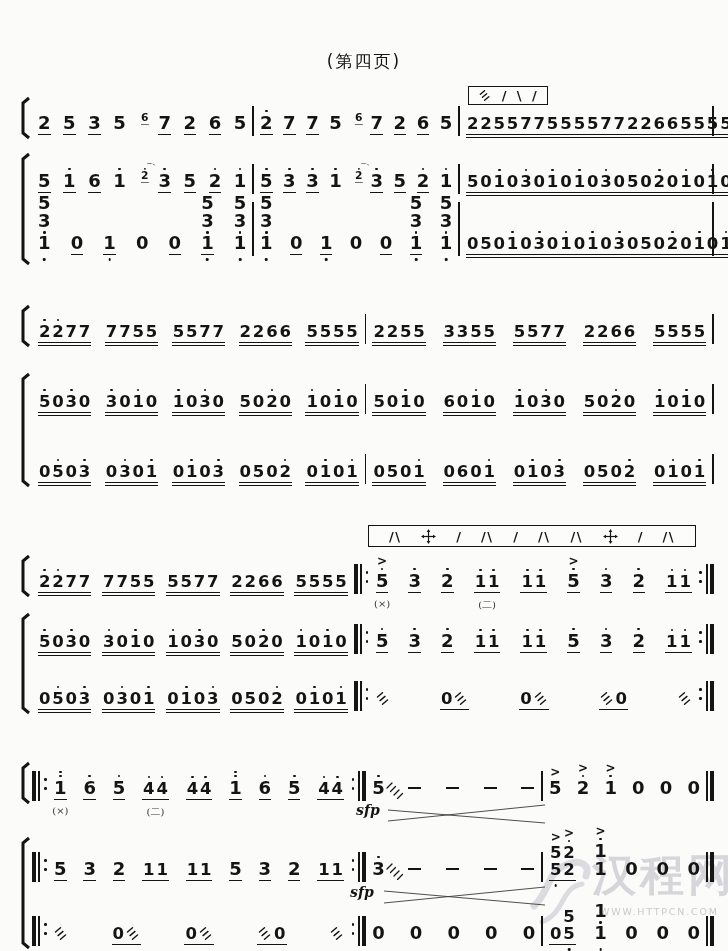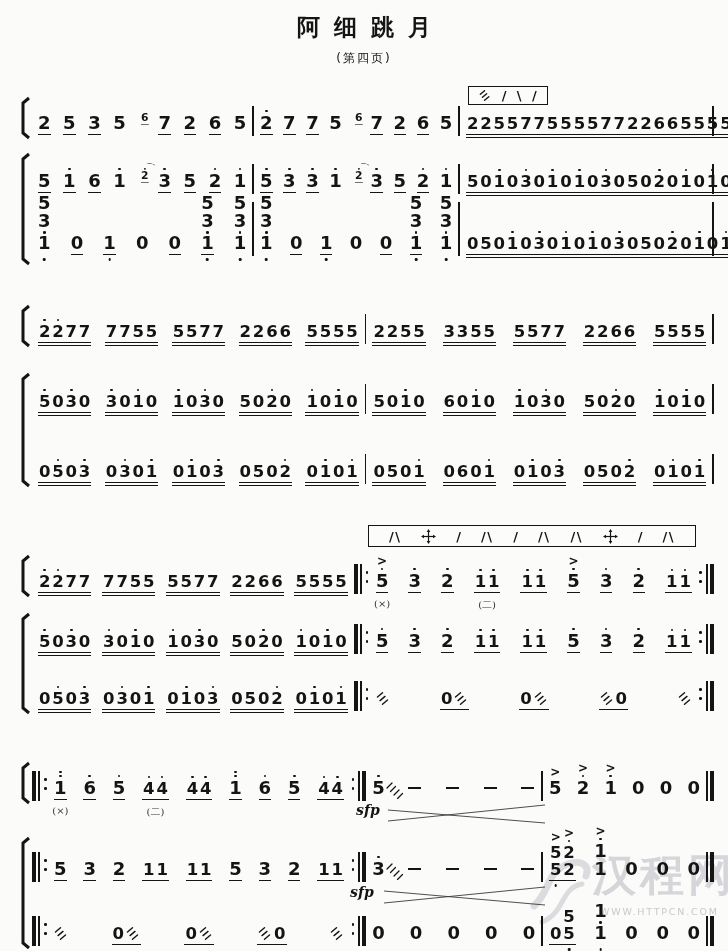--- a/index.html
+++ b/index.html
@@ -1,20 +1,20 @@
 <!DOCTYPE html>
 <html><head>
 <meta charset="utf-8">
 <style>
   html,body{margin:0;padding:0;background:#e8e8e8;}
   #score{position:relative;width:728px;height:951px;background:#fbfbf9;overflow:hidden;
          font-family:"DejaVu Sans",sans-serif;color:#141414;}
   .title{position:absolute;left:0;right:0;top:12px;text-align:center;font-size:23px;font-weight:700;
          letter-spacing:14px;padding-left:14px;}
-  .subtitle{position:absolute;left:0;right:0;top:50px;text-align:center;font-size:12px;letter-spacing:2px;}
+  .subtitle{position:absolute;left:0;right:0;top:50px;text-align:center;font-size:17px;letter-spacing:2px;}
   .staffrow{position:absolute;display:flex;align-items:flex-end;height:30px;}
   .measure{display:flex;align-items:flex-end;justify-content:space-between;padding:0 6px;
            position:relative;flex-basis:0;min-width:0;}
   .tok{position:relative;display:flex;flex-direction:column;align-items:center;justify-content:flex-end;}
   .note{display:flex;flex-direction:column;align-items:center;}
   .d{font-size:18px;font-weight:700;line-height:18px;}
   .grp .d{font-size:16.5px;line-height:17px;}
   .dcol{display:flex;flex-direction:column;gap:1.6px;align-items:center;margin:0 0 1.6px;}
   .dcol.below{margin:1.6px 0 0;}
   .dot{width:2.6px;height:2.6px;border-radius:50%;background:#141414;}
@@ -47,21 +47,20 @@
   .wm-logo{position:absolute;left:520px;top:830px;width:208px;height:118px;}
   .wm-logo .cjk{position:absolute;left:72px;top:16px;font-size:44px;font-weight:700;color:#d6d6da;
                 letter-spacing:4px;white-space:nowrap;}
   .wm-logo .url{position:absolute;left:80px;top:76px;font-size:9.5px;letter-spacing:1.8px;color:#c9c9ce;}
   .wm-swirl{position:absolute;left:0;top:4px;}
 </style>
 </head>
 <body>
 
 <div id="score">
-  <div class="title">阿细跳月</div>
   <div class="subtitle">(第四页)</div>
 
   <div class="wm-logo">
     <span class="wm-swirl">
       <svg width="85" height="95" viewBox="0 0 85 95">
         <g fill="none" stroke="#dcdce0" stroke-linecap="round">
           <path d="M14 72 C30 58 26 38 48 30 C62 25 70 32 66 42" stroke-width="7"></path>
           <path d="M22 88 C46 78 40 54 62 50" stroke-width="5"></path>
         </g>
       </svg>

